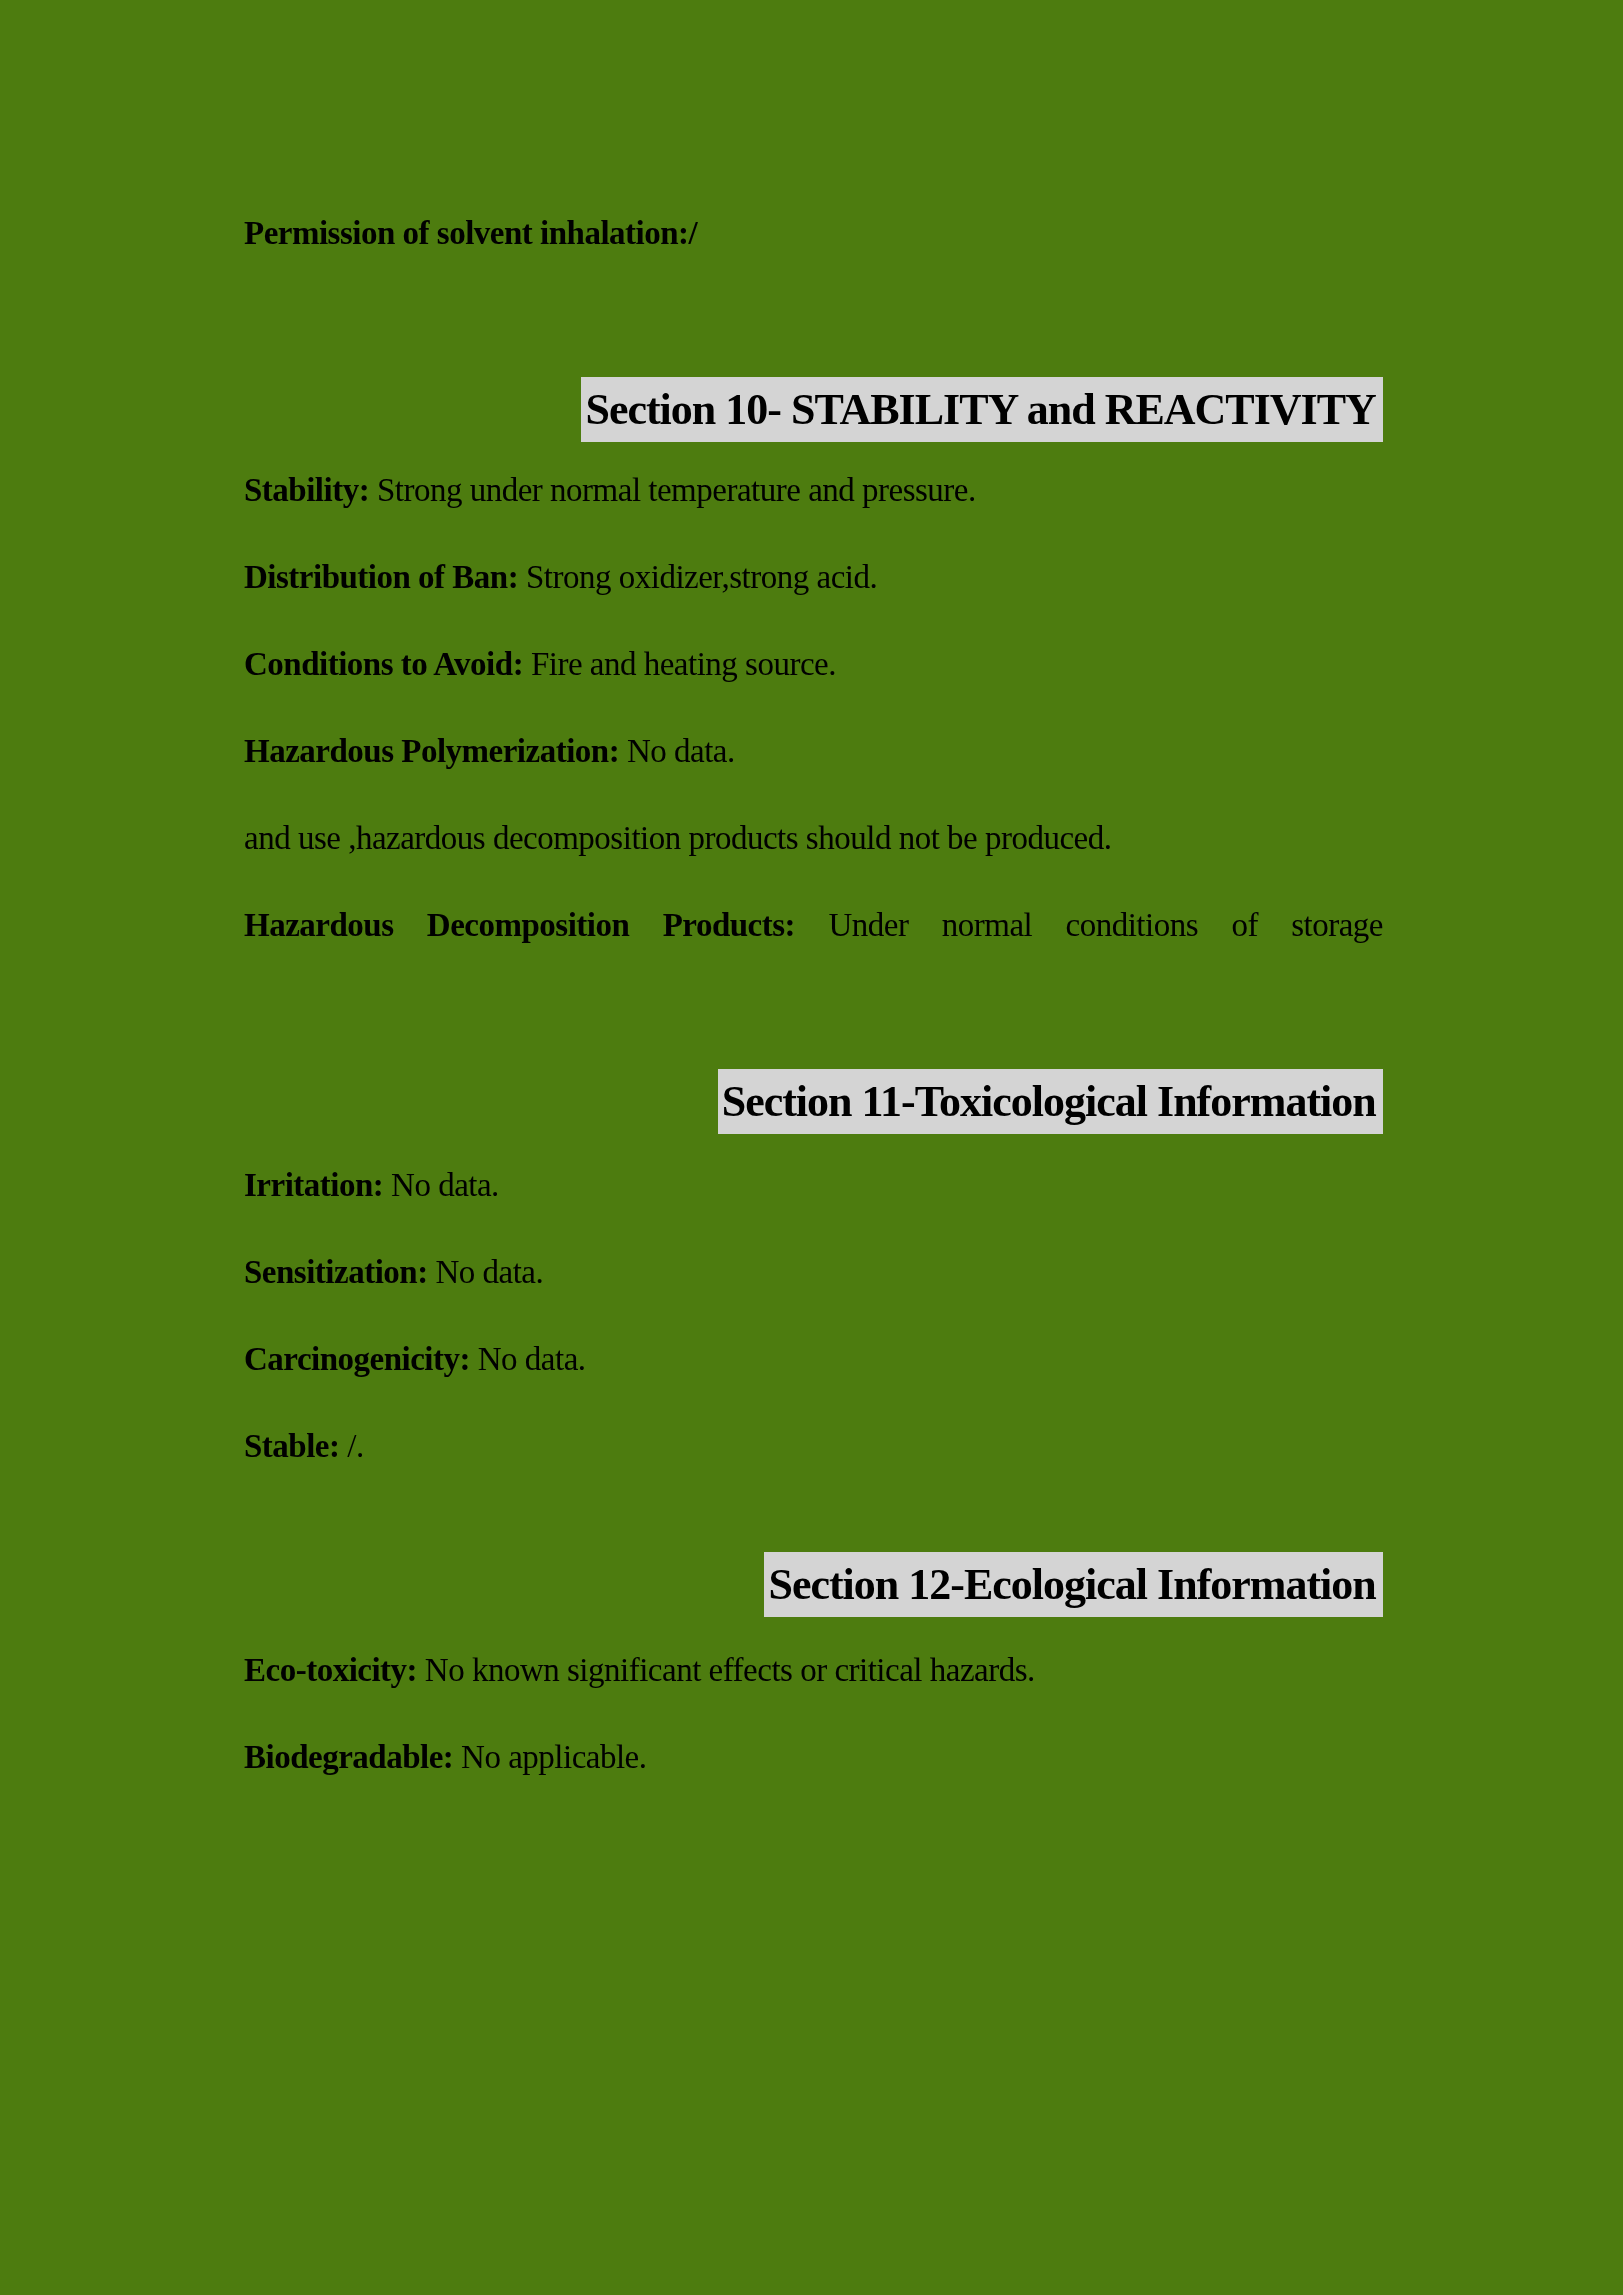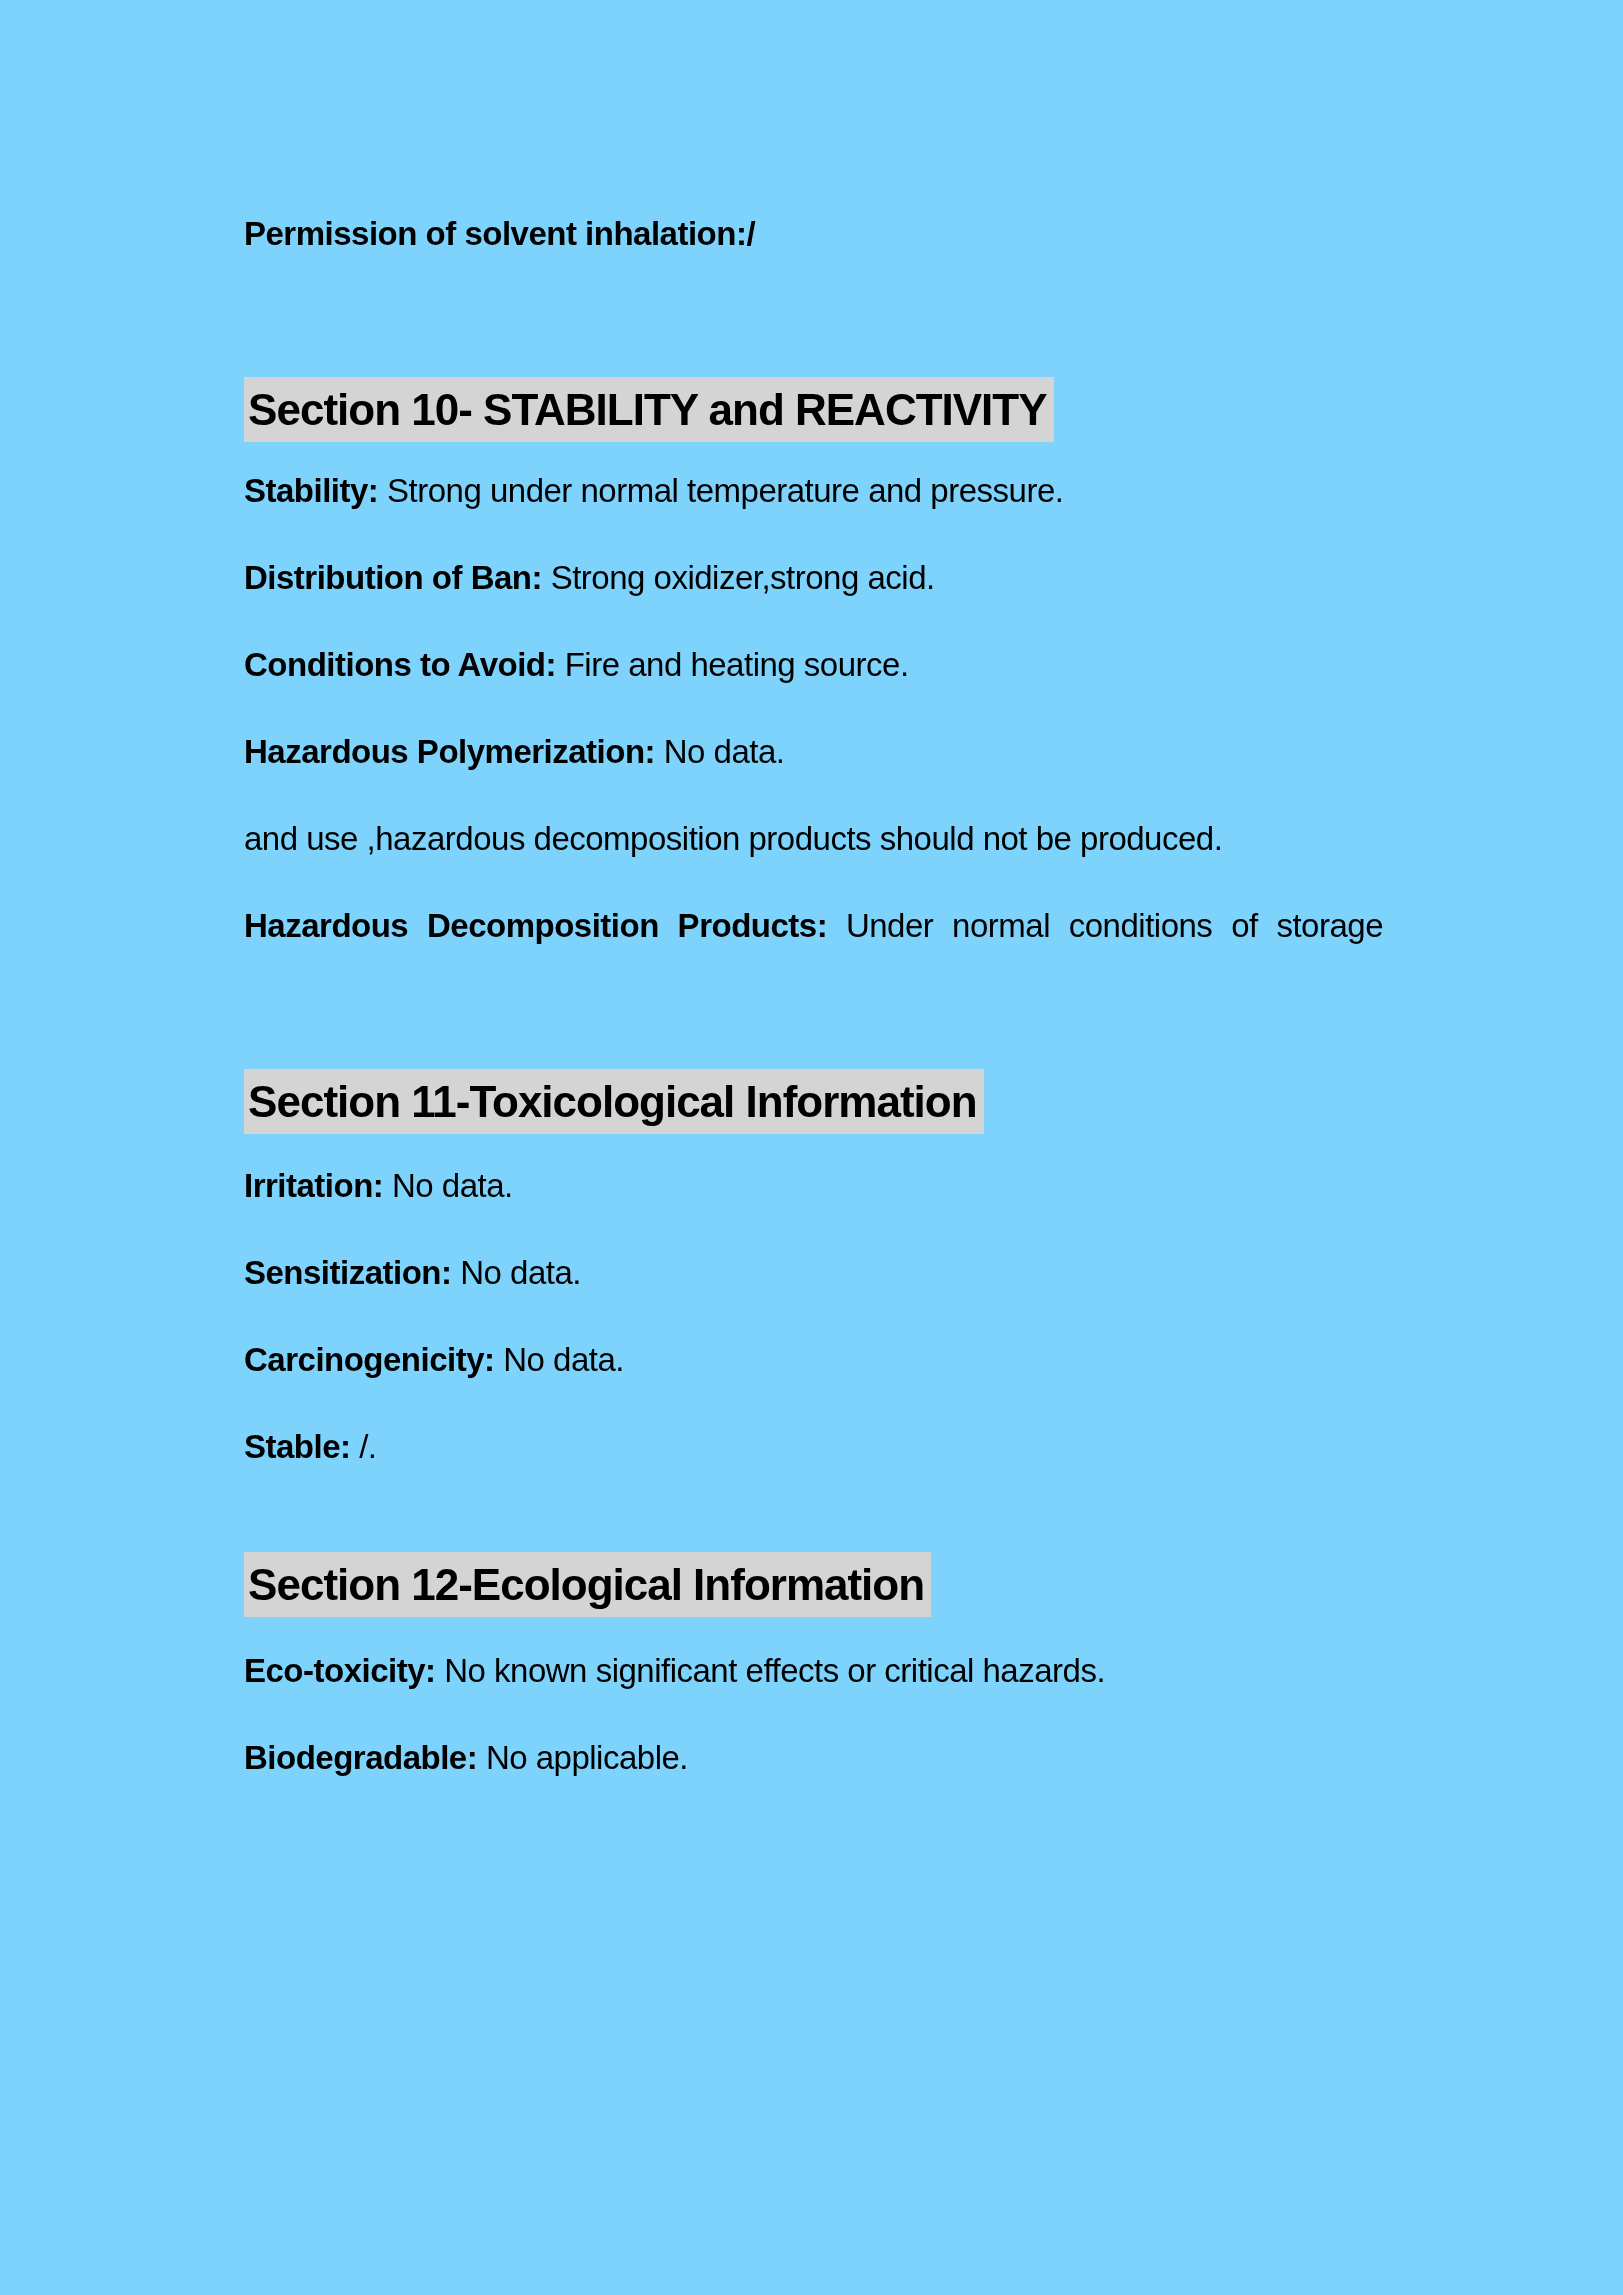--- a/index.html
+++ b/index.html
@@ -5,39 +5,39 @@
   html, body {
     margin: 0;
     padding: 0;
     background: #ffffff;
   }
   .page {
     position: relative;
     width: 1623px;
     height: 2295px;
     box-sizing: border-box;
-    background: #7dd3fc;
+    background: #4d7c0f;
     color: #000000;
-    font-family: Liberation Sans, sans-serif;
+    font-family: Liberation Serif, serif;
     padding: 190px 240px 8px 244px;
     overflow: hidden;
     letter-spacing: -0.5px;
   }
   .line {
     font-size: 33px;
     line-height: 87px;
     margin: 0;
   }
   .label { font-weight: bold; }
   .value { font-weight: normal; }
   .justified {
     text-align: justify;
     text-align-last: justify;
   }
-  .heading-wrap { margin: 0; }
+  .heading-wrap { margin: 0; text-align: right; }
   .heading {
     display: inline-block;
     background: #d4d4d4;
     font-size: 44px;
     font-weight: bold;
     line-height: 65px;
     padding: 0 7.2px 0 4.1px;
     letter-spacing: -1px;
     white-space: nowrap;
   }

